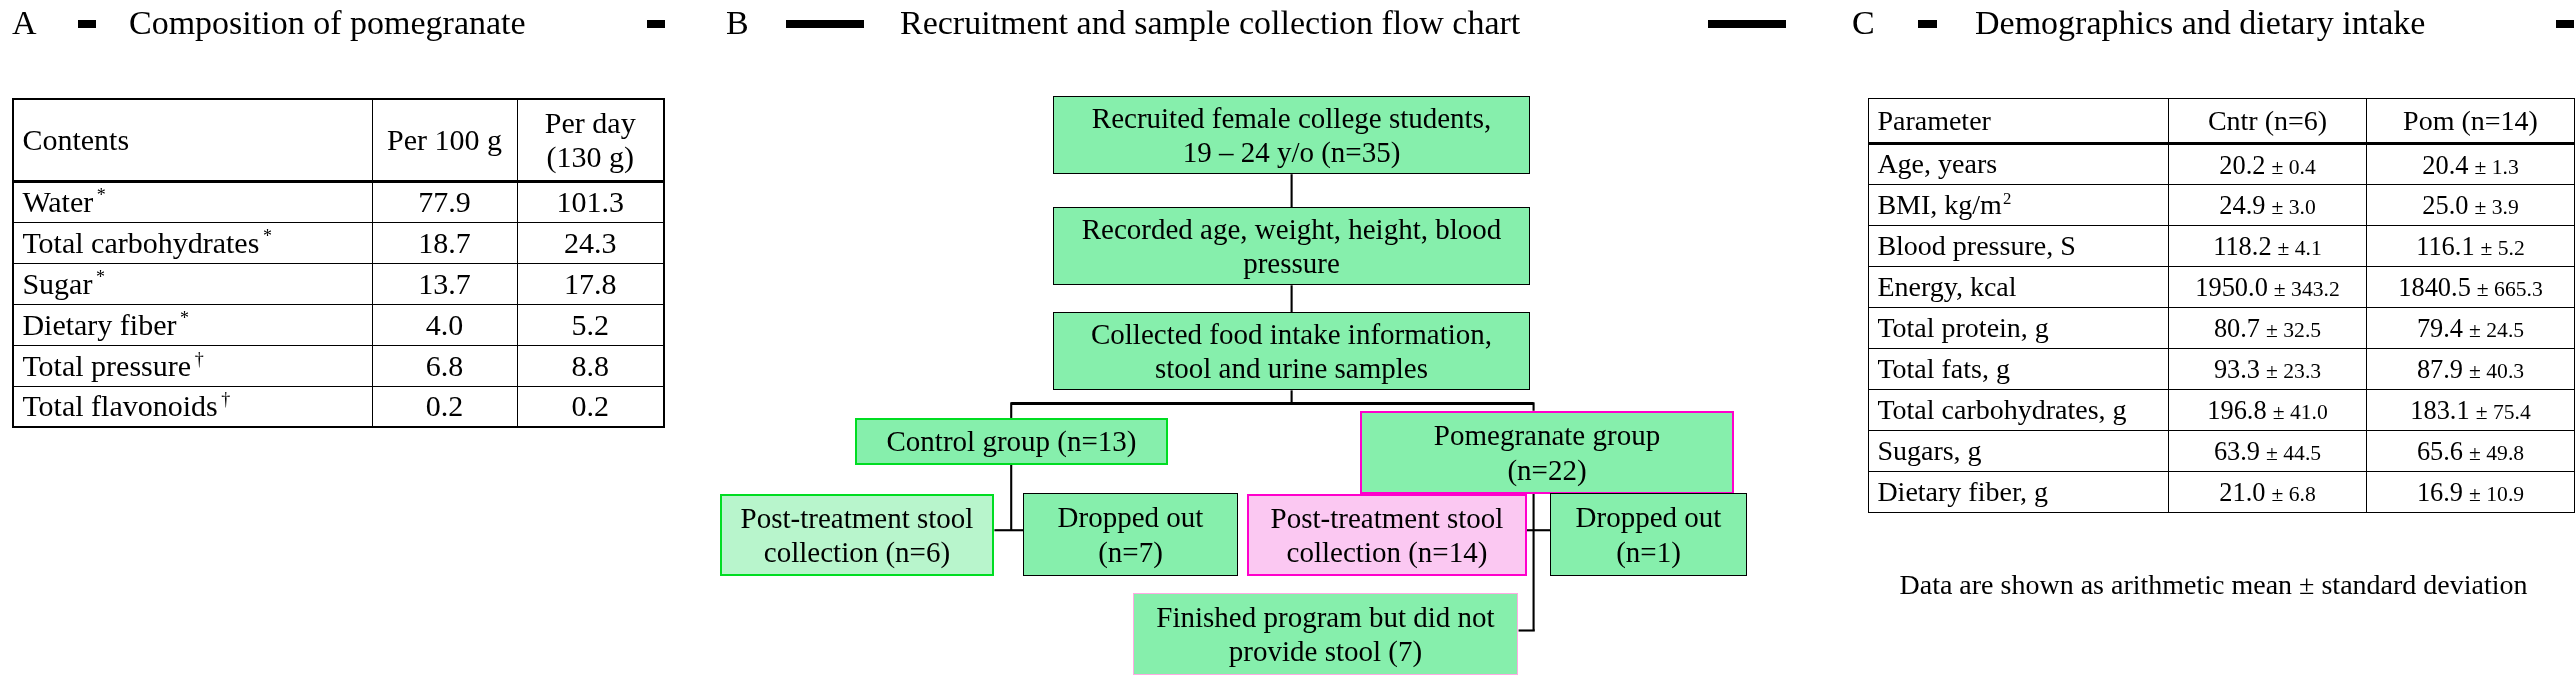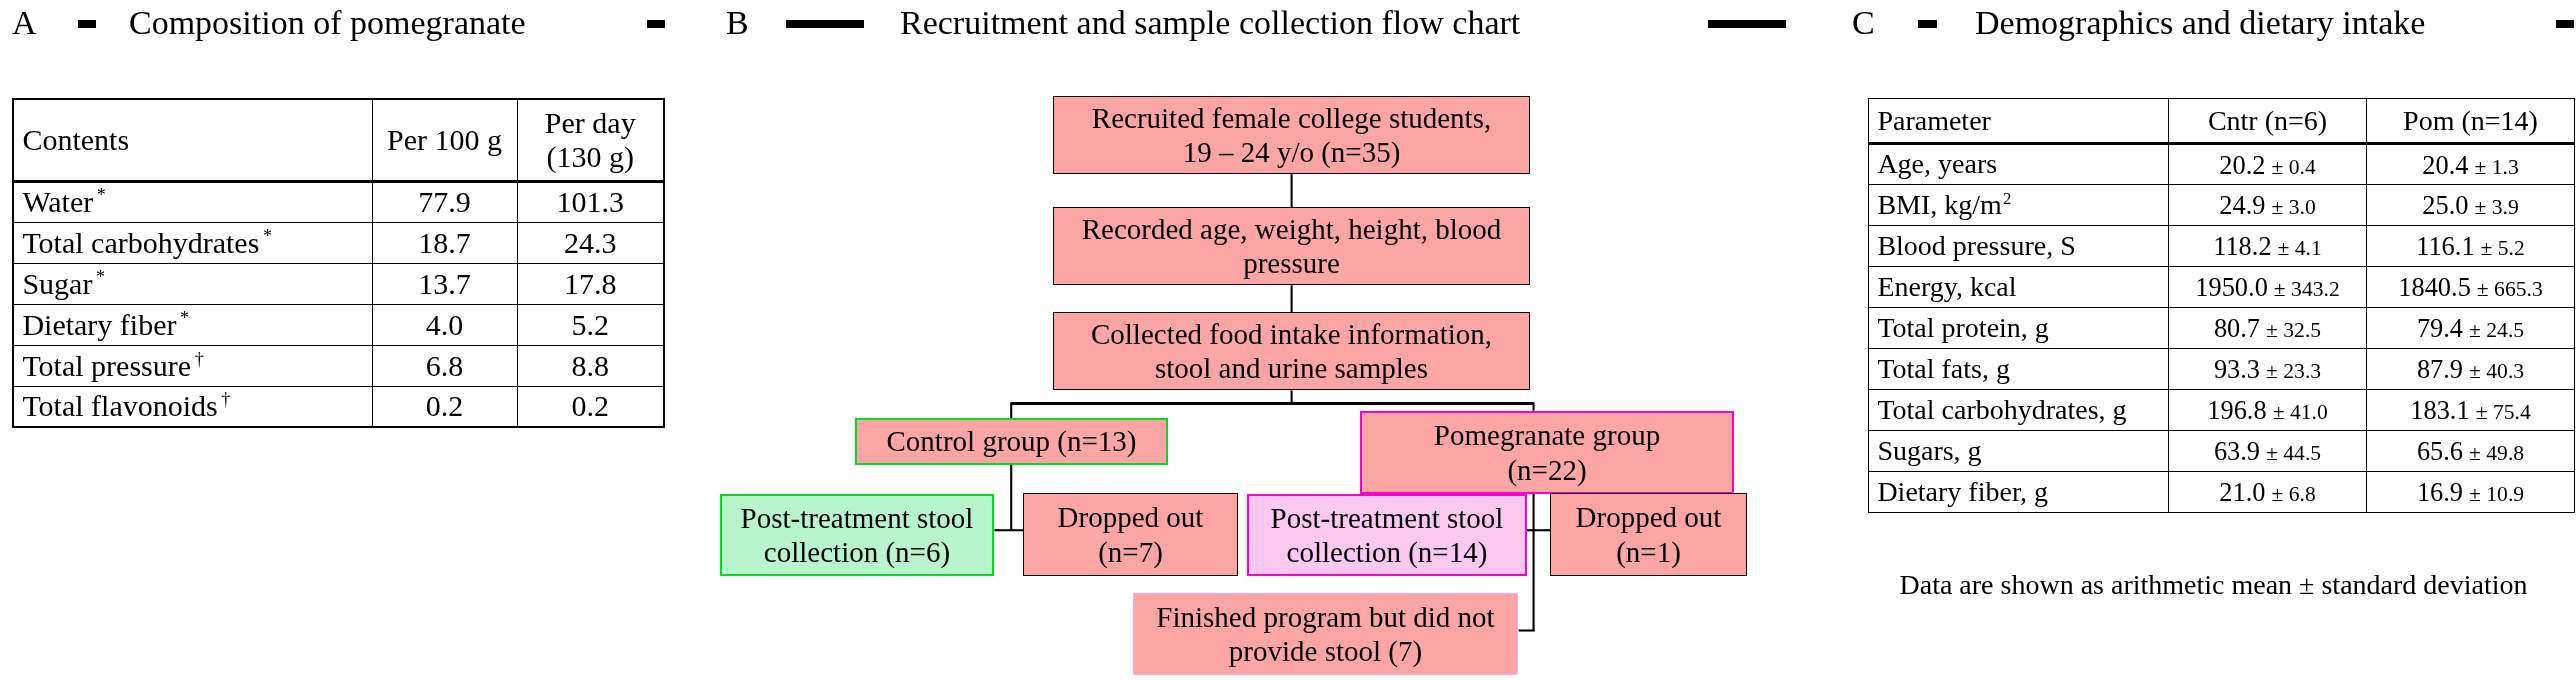--- a/index.html
+++ b/index.html
@@ -20,21 +20,21 @@
   .tC tr.hdr td{border-bottom:3px solid #000;}
   .tC tr.row{height:41px;}
   td.lab{text-align:left;padding-left:8.4px;}
   td.lab.ind{}
   td.ctr{text-align:center;}
   sup{font-size:60%;margin-left:3.6px;}
   .pre{white-space:pre-line;}
   .mean{font-size:26.4px;}
   .sd{font-size:21.6px;margin-left:6px;}
   
-  .fbox{position:absolute;box-sizing:border-box;border:1.8px solid #000;background:#fca5a5;
+  .fbox{position:absolute;box-sizing:border-box;border:1.8px solid #000;background:#86efac;
         display:flex;align-items:center;justify-content:center;text-align:center;
         font-size:29px;line-height:1.18;white-space:pre-line;}
   .green-br{border:2.4px solid #00dd22;}
   .green-fill{background:#b8f5cc;}
   .pink-br{border:2.4px solid #ff00cc;}
   .pink-fill{background:#fbc8f2;}
   .lightpink-br{border:1.8px solid #ffaae4;}
   .conn{position:absolute;left:708px;top:0;}
   .footnote{position:absolute;left:1852px;top:569px;width:723px;
             font-size:28px;text-align:center;}

